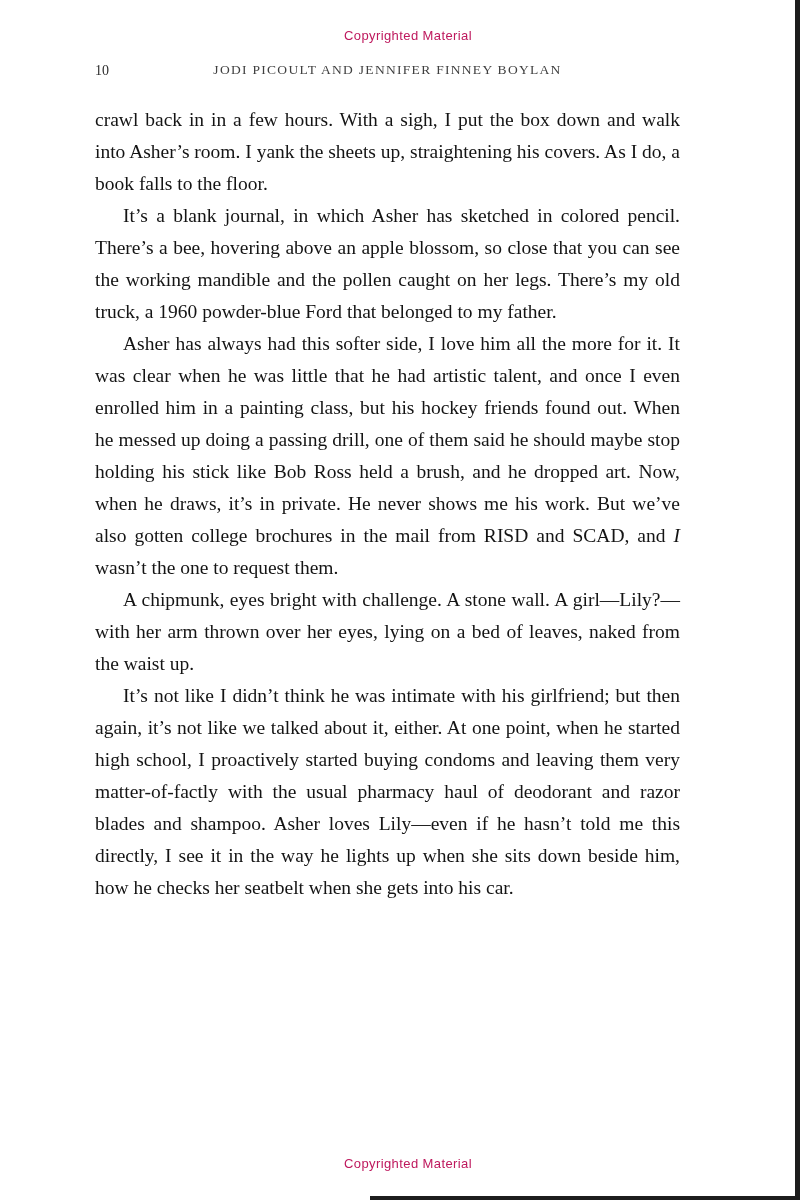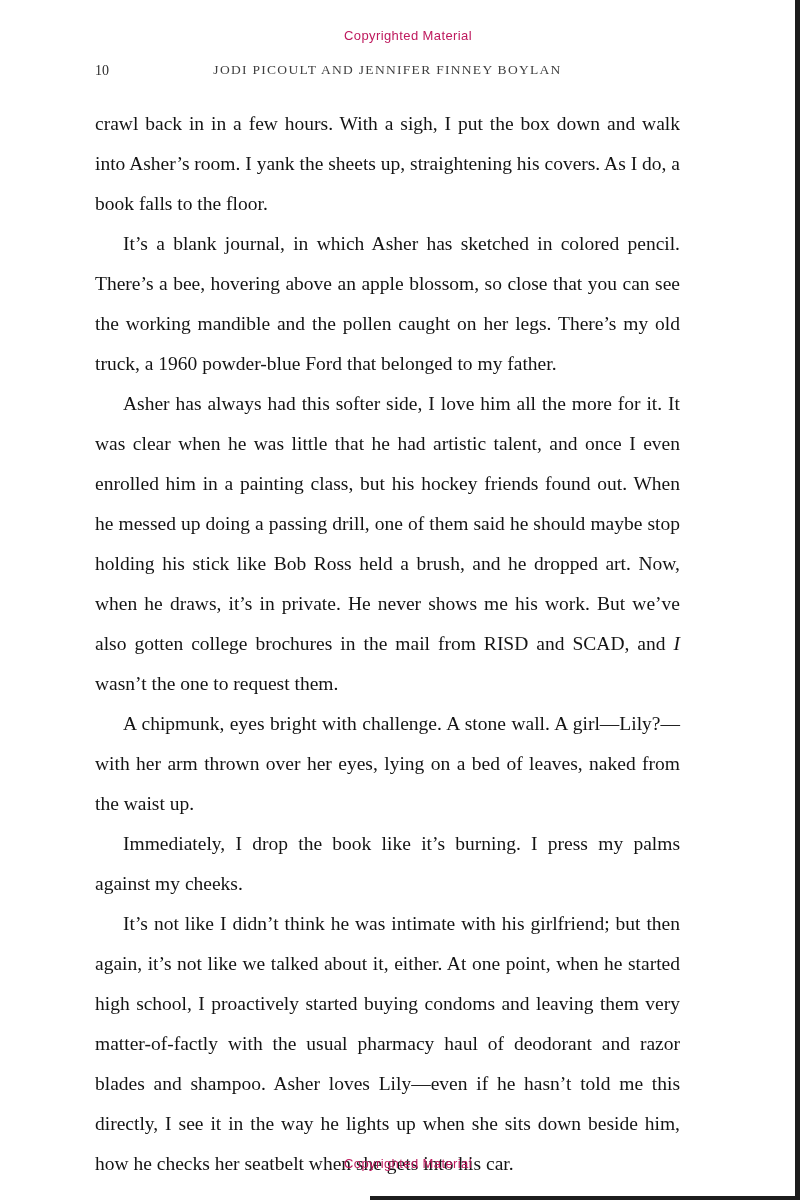--- a/index.html
+++ b/index.html
@@ -50,21 +50,21 @@
     color: #3f3f3f;
     font-variant: normal;
   }
 
   .body-text {
     position: absolute;
     top: 104px;
     left: 95px;
     width: 585px;
     font-size: 19.5px;
-    line-height: 40px;
+    line-height: 32px;
     text-align: justify;
     color: #141414;
   }
   .body-text p {
     margin: 0;
     padding: 0;
   }
   .body-text p.indent {
     text-indent: 28px;
   }
@@ -97,20 +97,19 @@
 <div class="header-row">
   <span class="page-num">10</span>
   <div class="running-header">JODI PICOULT AND JENNIFER FINNEY BOYLAN</div>
 </div>
 
 <div class="body-text">
     <p><span>crawl back in in a few hours. With a sigh, I put the box down and walk into Asher’s room. I yank the sheets up, straightening his covers. As I do, a book falls to the floor.</span></p>
     <p class="indent"><span>It’s a blank journal, in which Asher has sketched in colored pencil. There’s a bee, hovering above an apple blossom, so close that you can see the working mandible and the pollen caught on her legs. There’s my old truck, a 1960 powder-blue Ford that belonged to my father.</span></p>
     <p class="indent"><span>Asher has always had this softer side, I love him all the more for it. It was clear when he was little that he had artistic talent, and once I even enrolled him in a painting class, but his hockey friends found out. When he messed up doing a passing drill, one of them said he should maybe stop holding his stick like Bob Ross held a brush, and he dropped art. Now, when he draws, it’s in private. He never shows me his work. But we’ve also gotten college brochures in the mail from RISD and SCAD, and </span><span class="italic">I</span><span> wasn’t the one to request them.</span></p>
     <p class="indent"><span>A chipmunk, eyes bright with challenge. A stone wall. A girl—Lily?—with her arm thrown over her eyes, lying on a bed of leaves, naked from the waist up.</span></p>
-    <p class="indent"><span>Immediately, I drop the book like it’s burning. I press my palms against my cheeks.</span></p>
     <p class="indent"><span>It’s not like I didn’t think he was intimate with his girlfriend; but then again, it’s not like we talked about it, either. At one point, when he started high school, I proactively started buying condoms and leaving them very matter-of-factly with the usual pharmacy haul of deodorant and razor blades and shampoo. Asher loves Lily—even if he hasn’t told me this directly, I see it in the way he lights up when she sits down beside him, how he checks her seatbelt when she gets into his car.</span></p>
   </div>
 
 <div class="copyright bottom">Copyrighted Material</div>
 
 <div class="scan-edge-right"></div>
 <div class="scan-edge-bottom"></div>
 
 </body></html>

